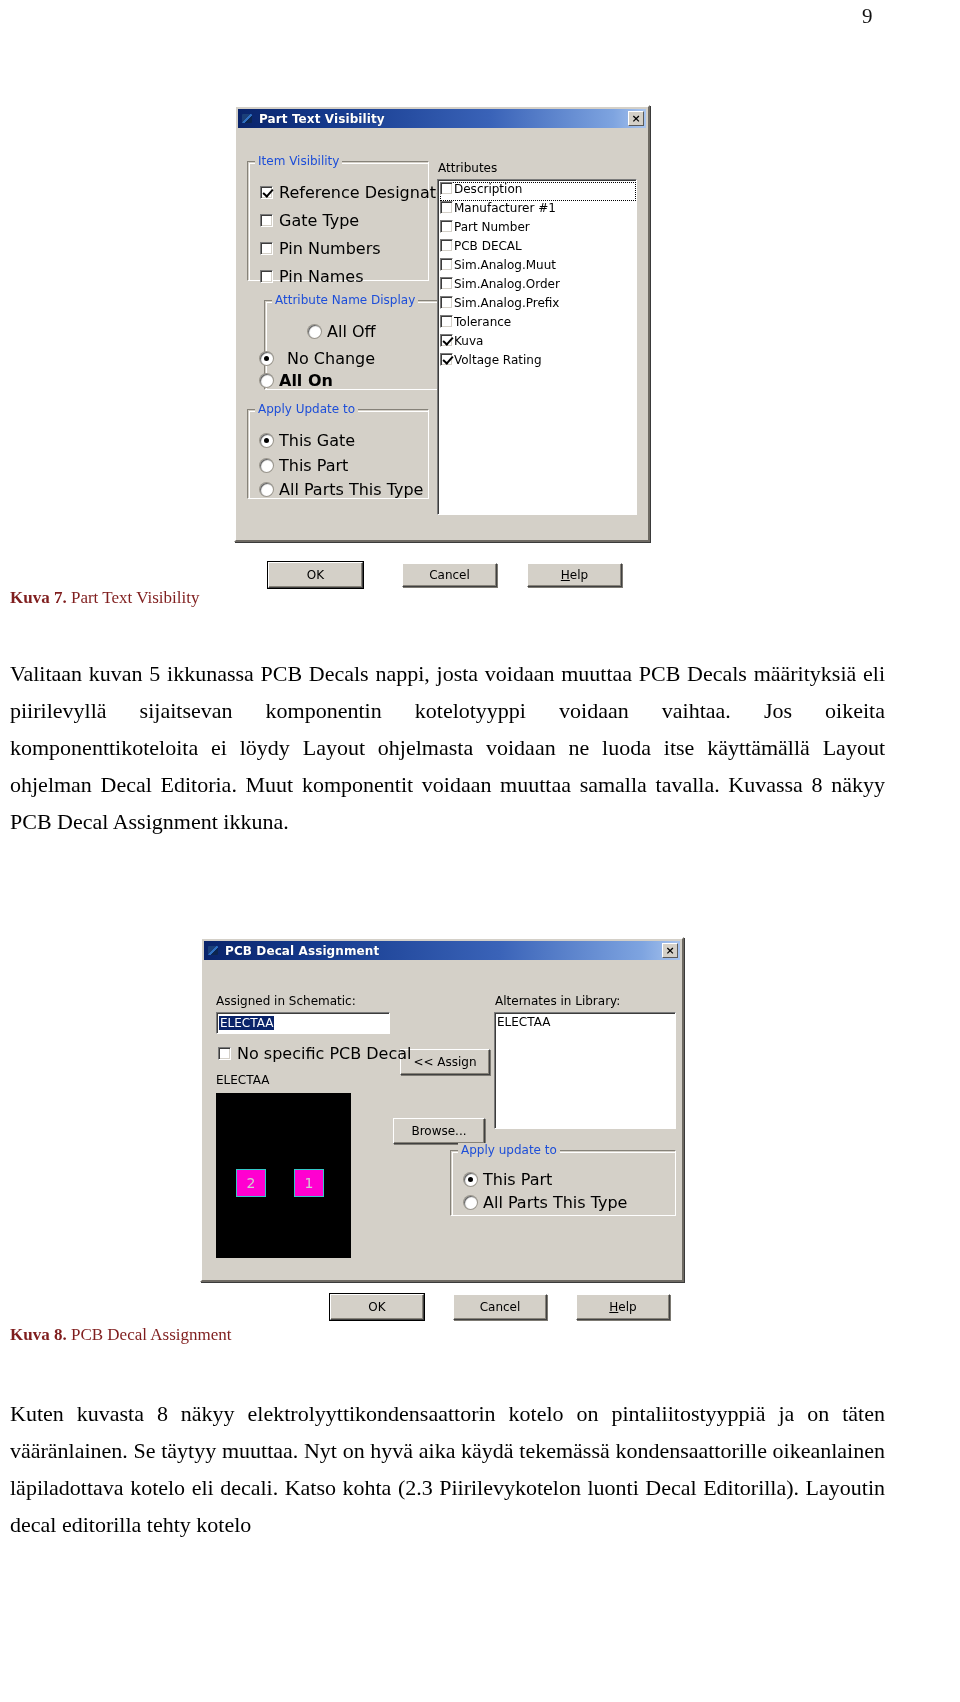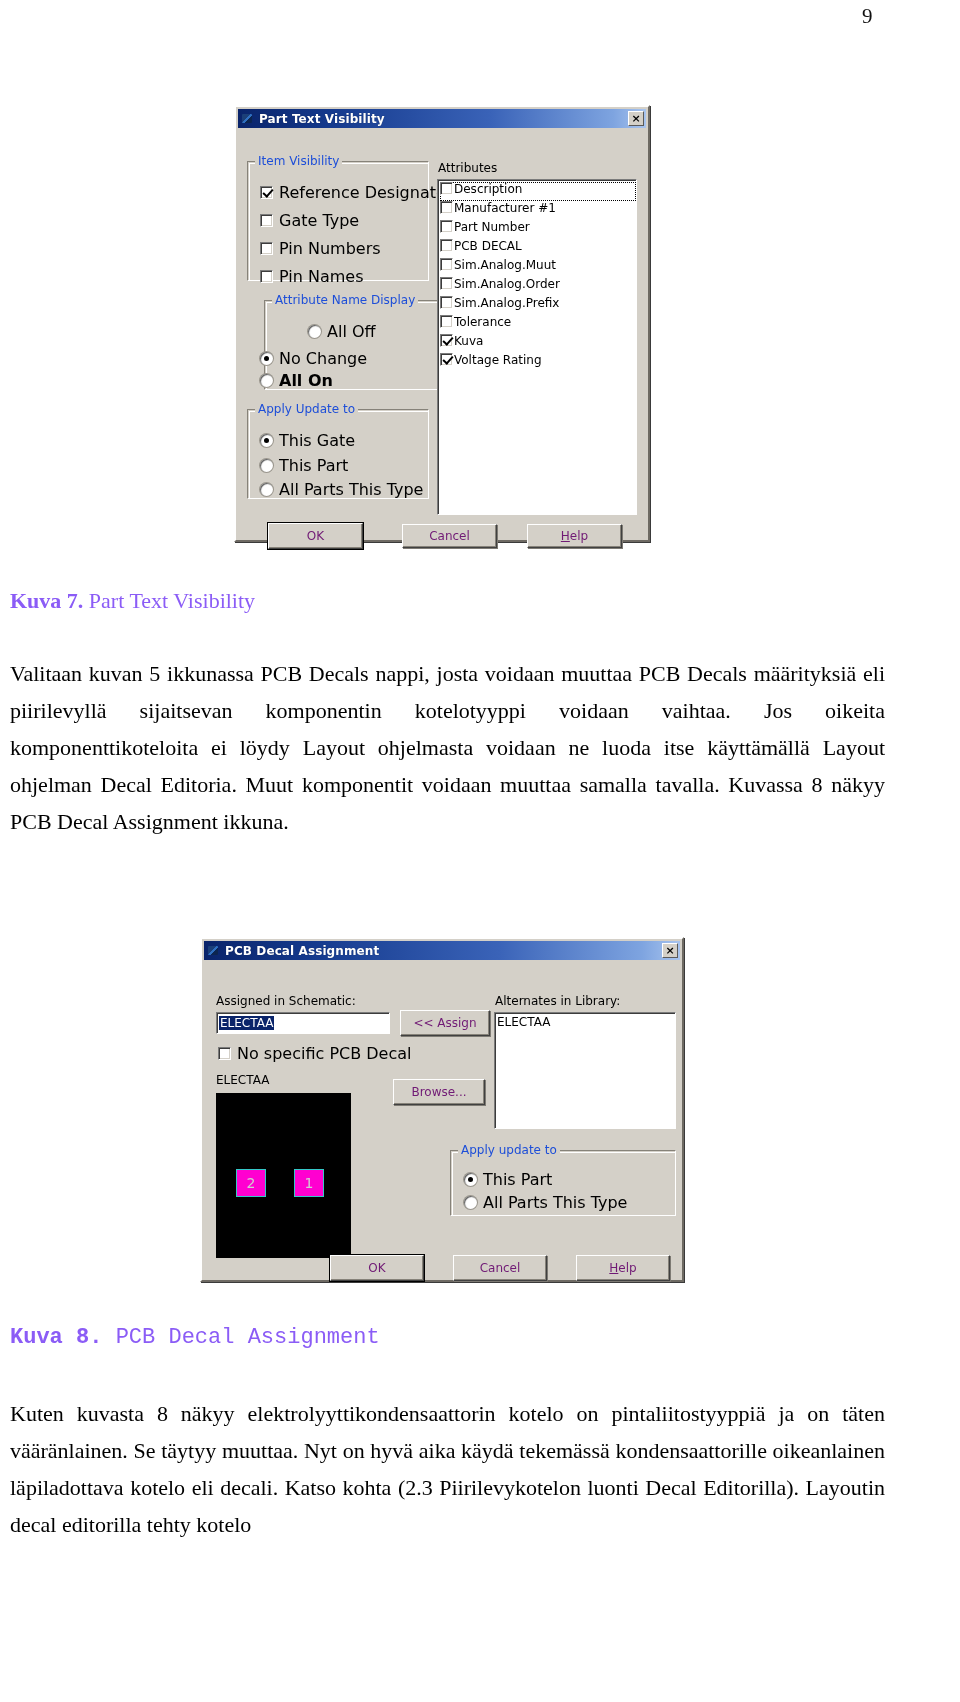--- a/index.html
+++ b/index.html
@@ -189,22 +189,23 @@
     background: #d4d0c8;
     border-top: 1px solid #ffffff;
     border-left: 1px solid #ffffff;
     border-right: 1px solid #404040;
     border-bottom: 1px solid #404040;
     box-shadow: inset -1px -1px 0 #868279, 1px 1px 0 #7d7a73;
     display: flex;
     align-items: center;
     justify-content: center;
     font-size: 12px;
-    color: #701a75;
-    white-space: nowrap;
+    color: #000000;
+    white-space: nowrap;
+    margin-top: 39px;
   }
   .btn.default { box-shadow: inset -1px -1px 0 #868279, 0 0 0 1px #000; }
   .btn u { text-decoration: underline; }
 
   
   .textfield {
     position: absolute;
     background: #ffffff;
     border-top: 1px solid #7b7b7b;
     border-left: 1px solid #7b7b7b;
@@ -244,22 +245,22 @@
     justify-content: center;
     color: #cfcfcf;
     font-size: 14px;
     font-family: "DejaVu Sans", sans-serif;
   }
 
   
   .caption {
     position: absolute;
     font-family: "Liberation Serif", serif;
-    font-size: 22px;
-    color: #8b5cf6;
+    font-size: 17px;
+    color: #7f1d1d;
   }
   .caption b { font-weight: bold; }
 
   .para {
     position: absolute;
     font-family: "Liberation Serif", serif;
     font-size: 22px;
     line-height: 37px;
     color: #000;
     text-align: justify;
@@ -300,21 +301,21 @@
       <span class="lbl">Pin Names</span>
     </div>
 
     <div class="group" style="left:28px; top:172px; width:214px; height:90px;">
       <span class="group-label">Attribute Name Display</span>
     </div>
     <div class="row" style="left:24px; top:194px;margin-left:48px;">
       <span class="rb"></span>
       <span class="lbl">All Off</span>
     </div>
-    <div class="row" style="left:24px; top:221px;">
+    <div class="row" style="left:24px; top:221px;gap:8px;">
       <span class="rb checked"></span>
       <span class="lbl">No Change</span>
     </div>
     <div class="row" style="left:24px; top:243px;font-weight:bold;">
       <span class="rb"></span>
       <span class="lbl">All On</span>
     </div>
 
     <div class="group" style="left:11px; top:281px; width:182px; height:90px;">
       <span class="group-label">Apply Update to</span>
@@ -448,18 +449,18 @@
 
     <div class="btn default" style="left:128px; top:295px; width:94px; height:26px;">OK</div>
     <div class="btn" style="left:251px; top:295px; width:94px; height:26px;">Cancel</div>
     <div class="btn" style="left:374px; top:295px; width:94px; height:26px;">
       <span><u>H</u>elp</span>
     </div>
 
   </div>
 </div>
 
-<div class="caption" style="left:10px; top:1325px;font-family:Liberation Mono, monospace;">
+<div class="caption" style="left:10px; top:1325px;">
   <b>Kuva 8.</b>
   <span>PCB Decal Assignment</span>
 </div>
 
 <div class="para" style="left:10px; top:1395px; width:875px;">Kuten kuvasta 8 näkyy elektrolyyttikondensaattorin kotelo on pintaliitostyyppiä ja on täten vääränlainen. Se täytyy muuttaa. Nyt on hyvä aika käydä tekemässä kondensaattorille oikeanlainen läpiladottava kotelo eli decali. Katso kohta (2.3 Piirilevykotelon luonti Decal Editorilla). Layoutin decal editorilla tehty kotelo</div>
 
 </body></html>

